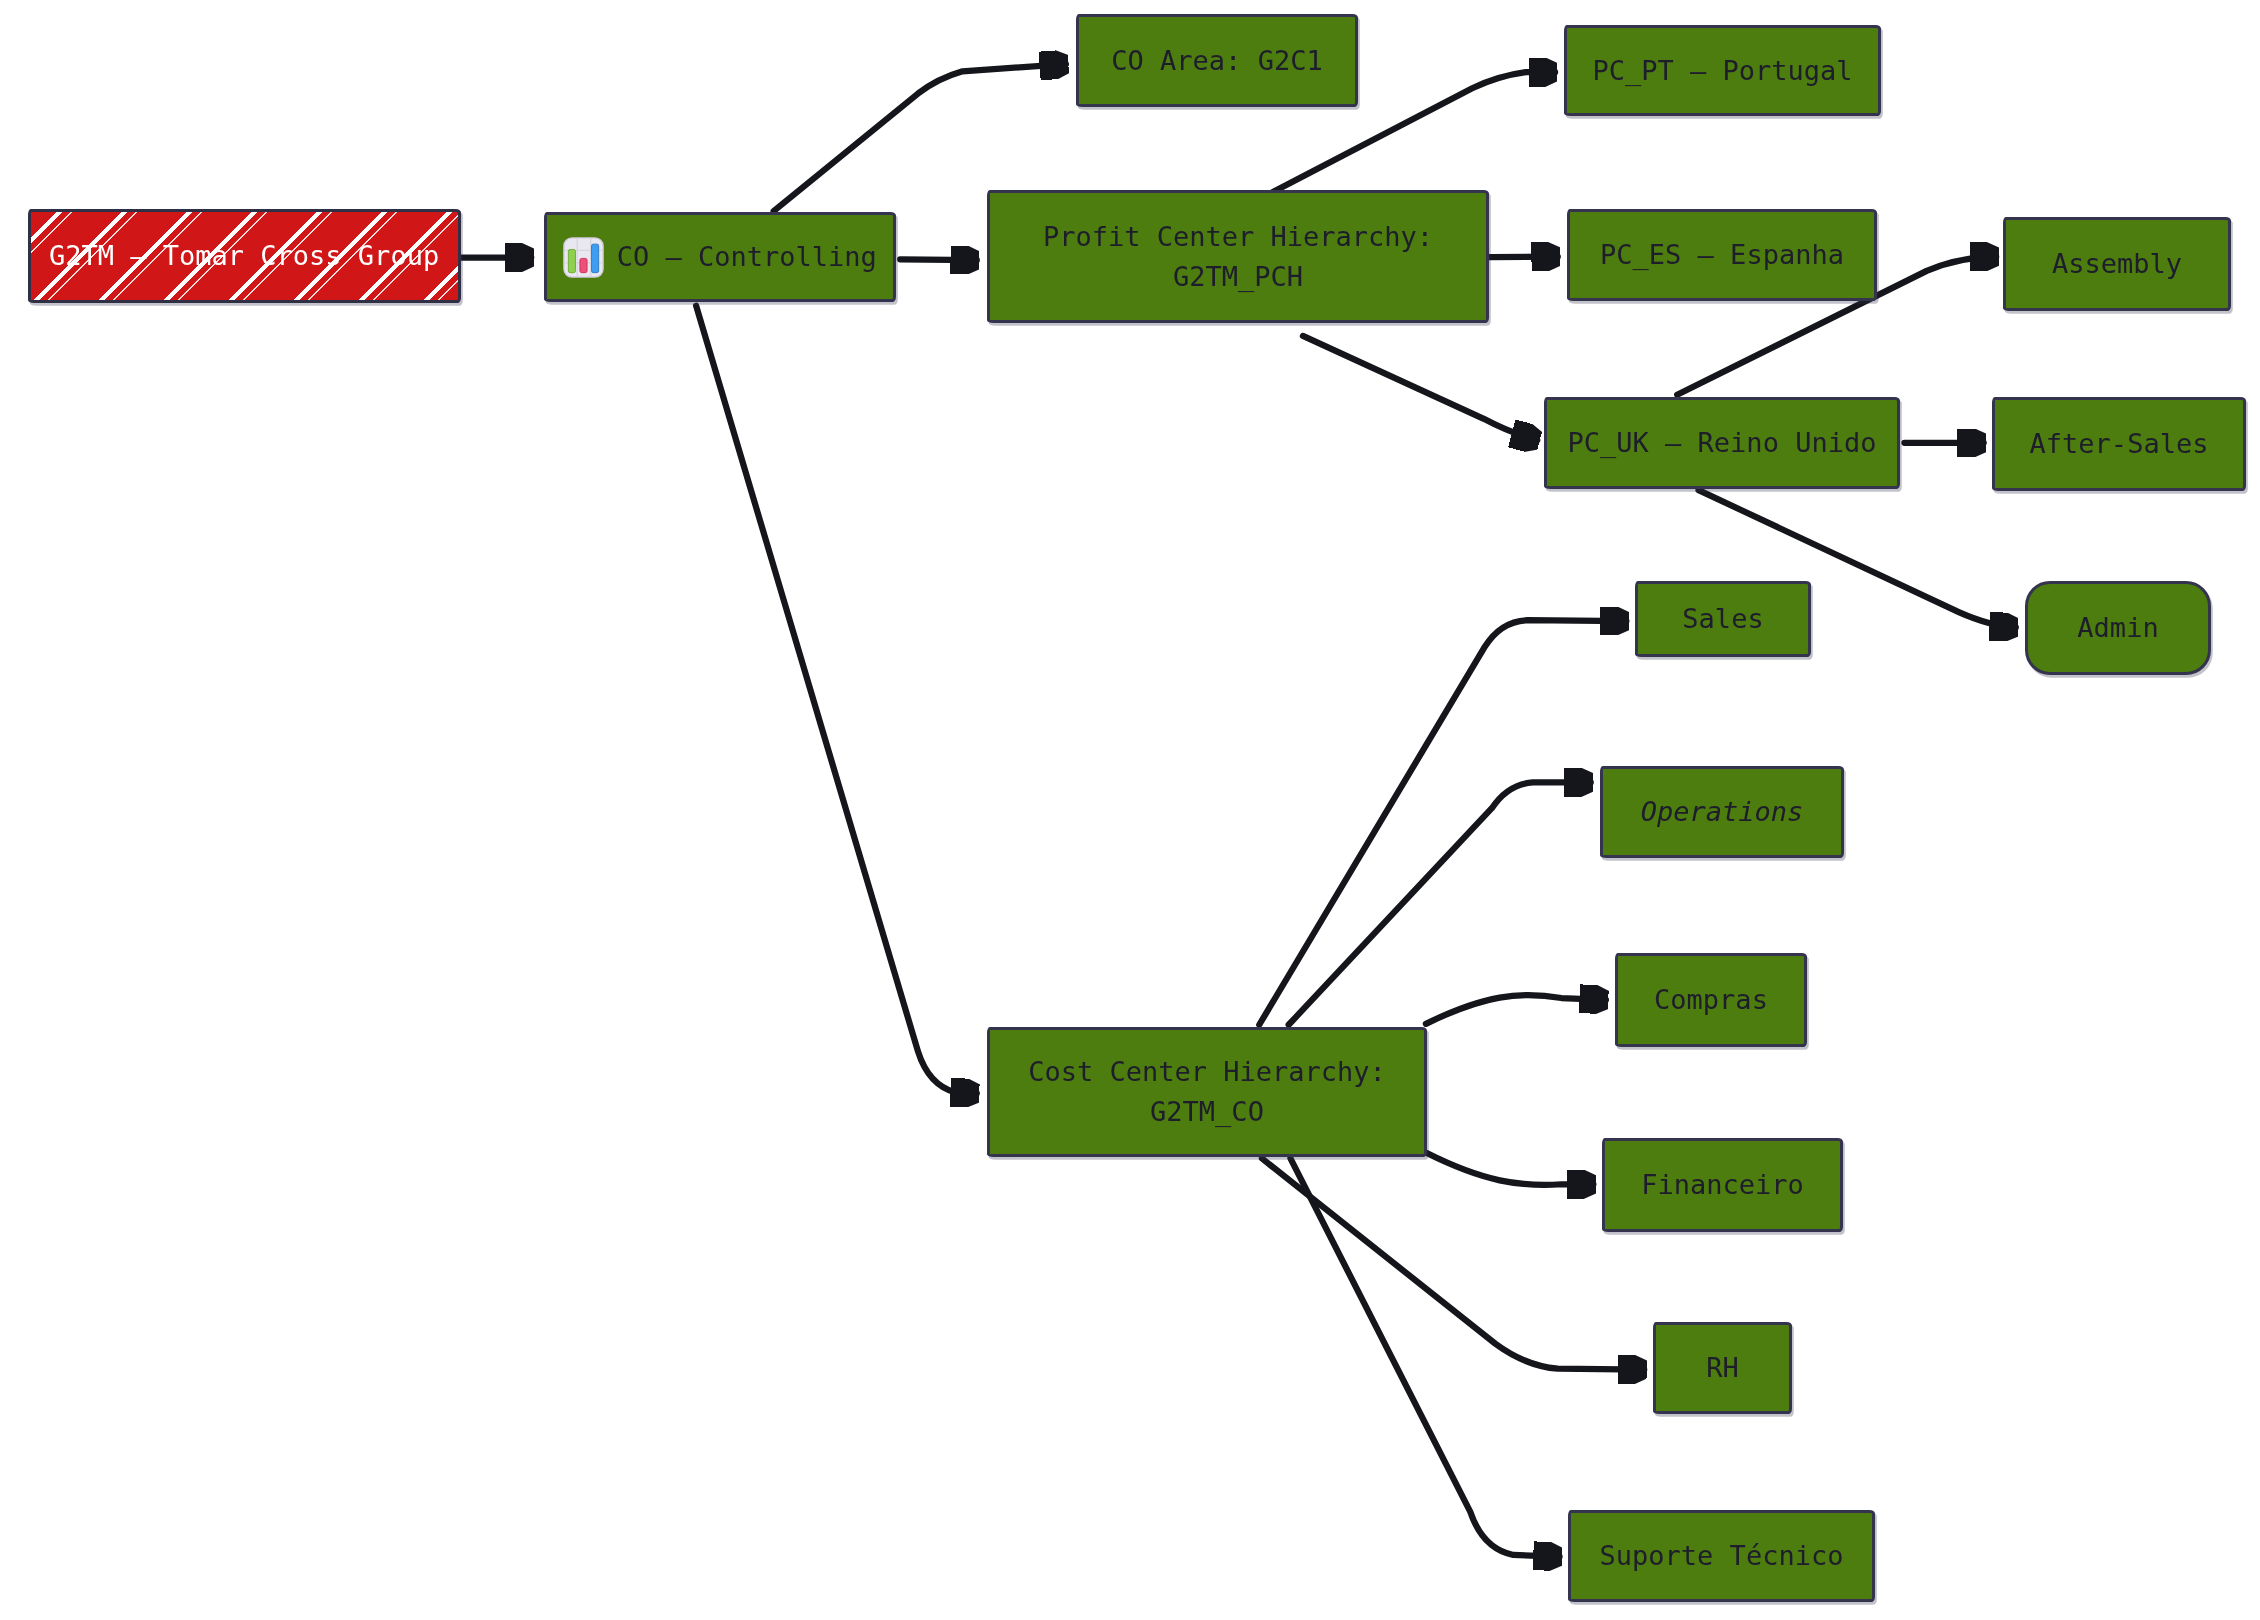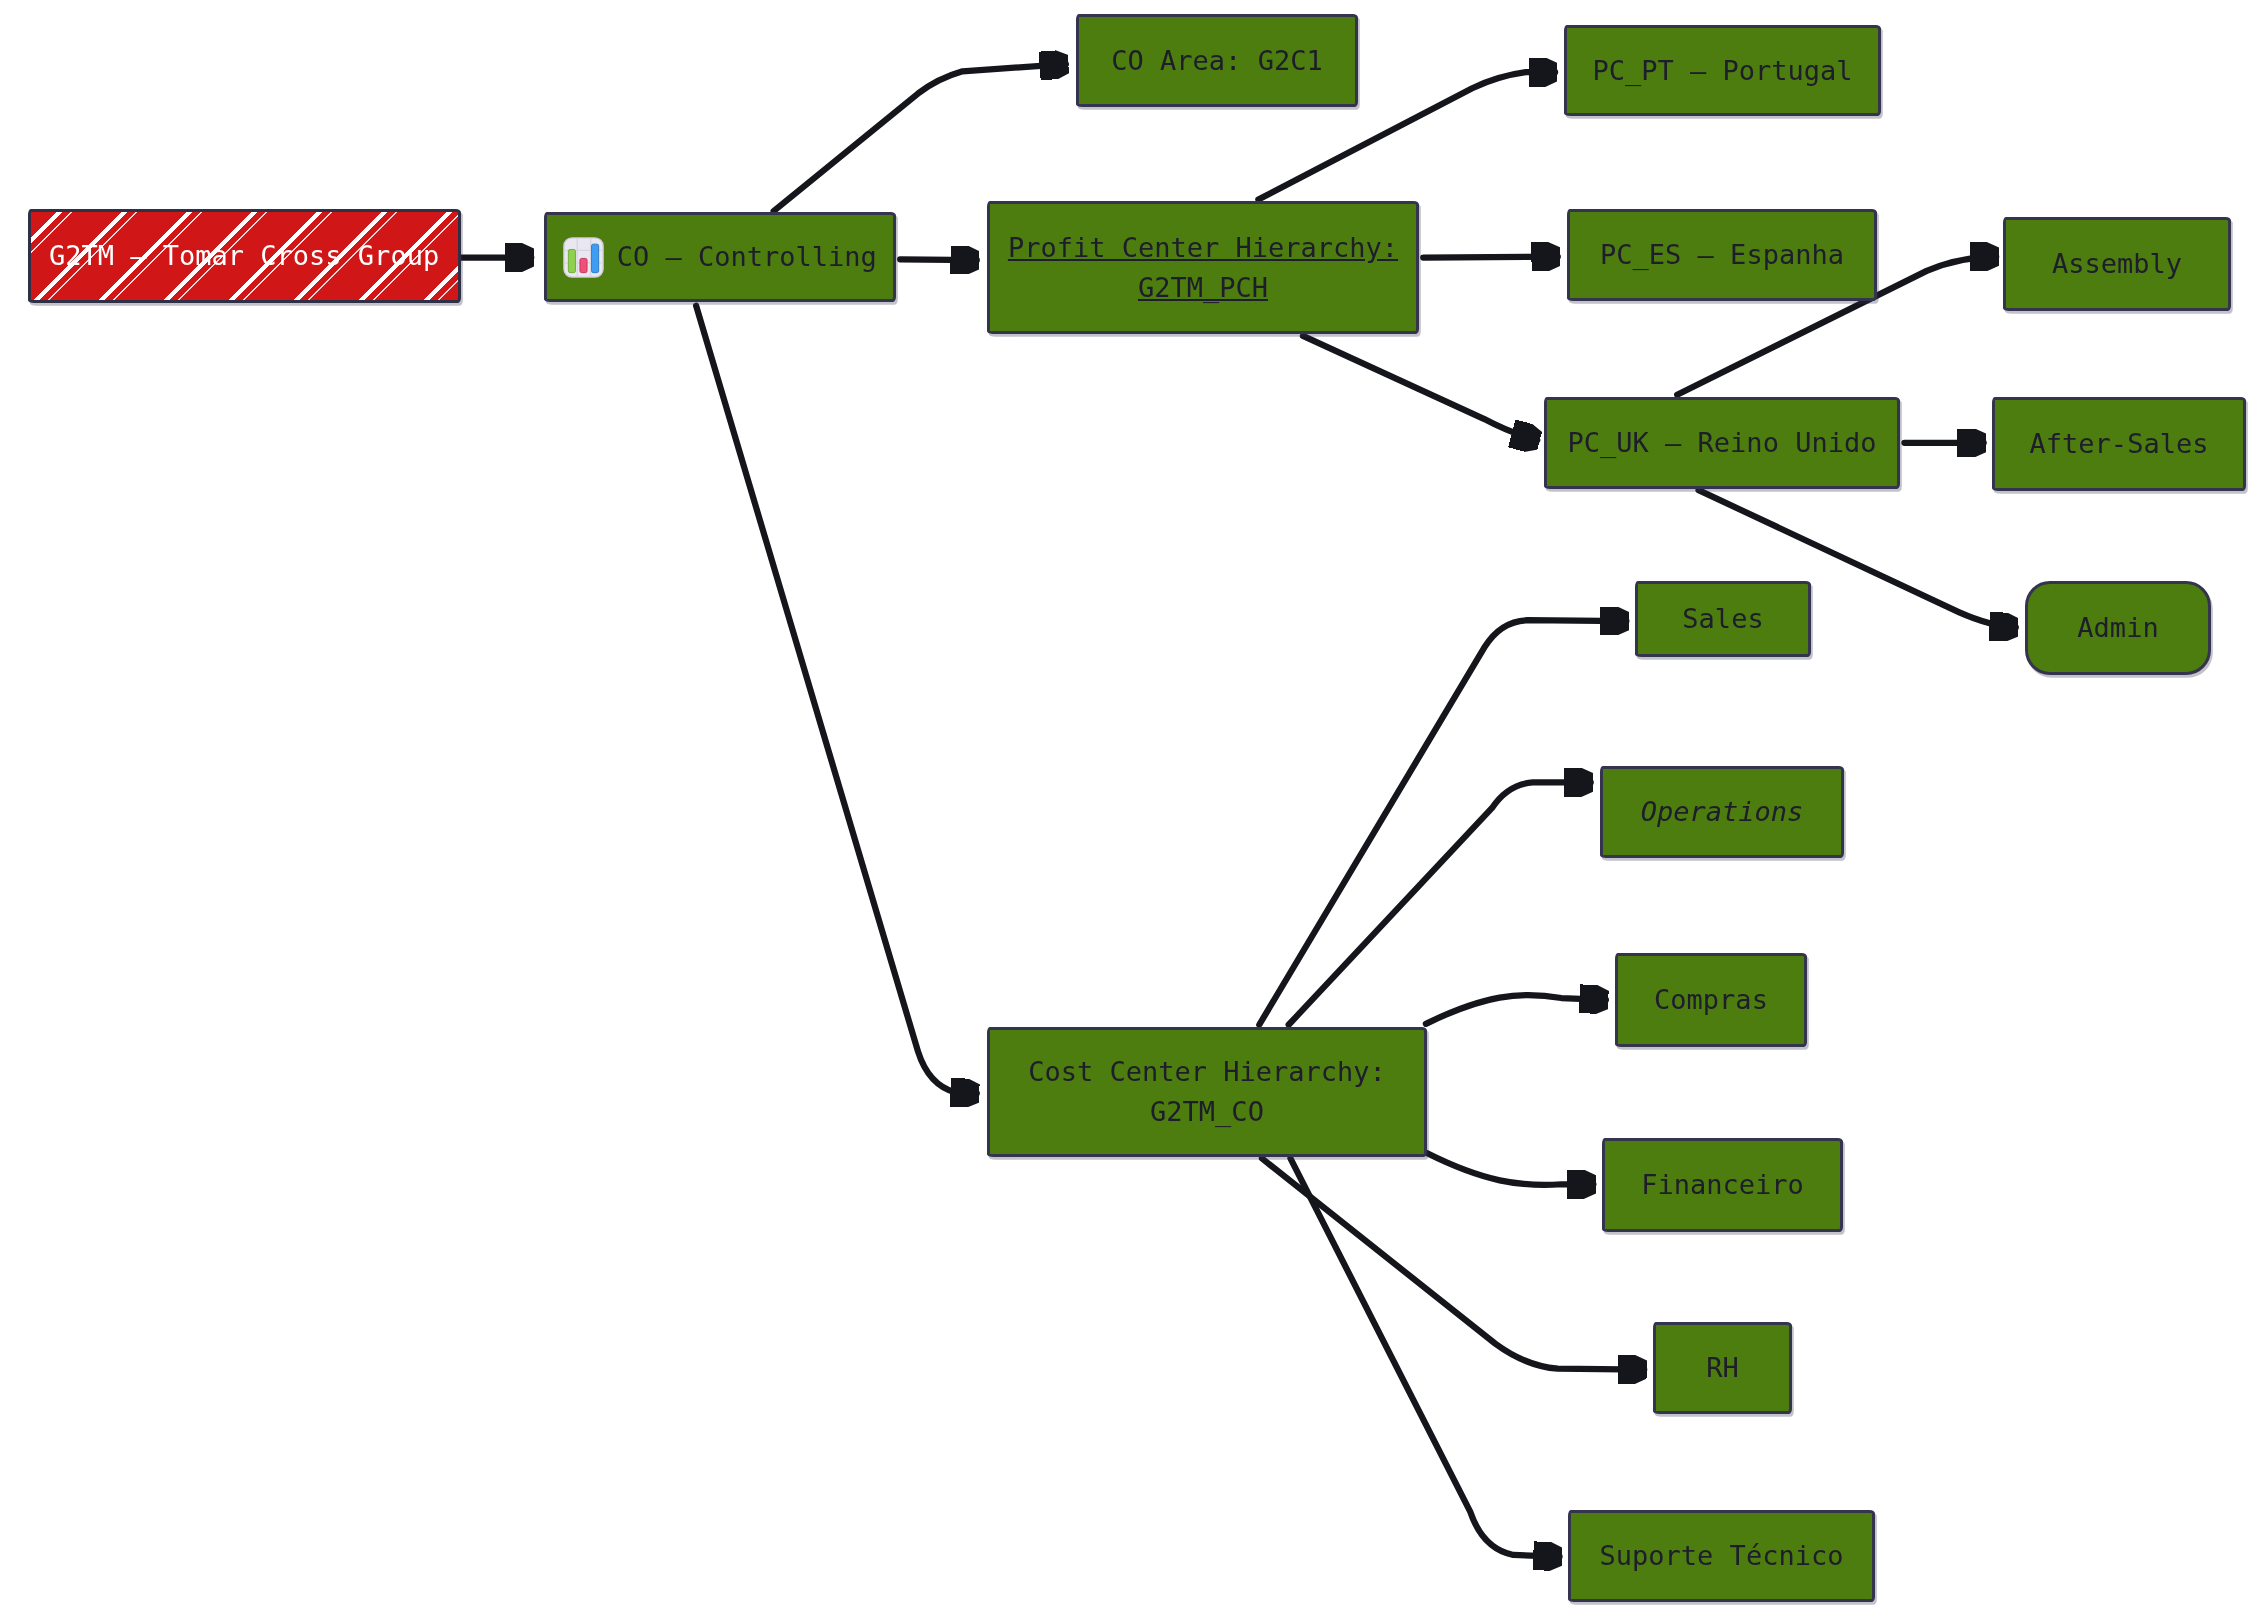--- a/index.html
+++ b/index.html
@@ -35,21 +35,21 @@
         rgba(255,255,255,0.85) 28px, rgba(255,255,255,0.85) 29px,
         rgba(208,22,22,1) 29px, rgba(208,22,22,1) 46px);
     background-color:#d01616;
     color:#ffffff;
     border-color:#2f2f46;
   }
   
   .n-root       {left:19.6px;  top:209px;  width:433px; height:94px;margin-left:8px;}
   .n-co         {left:544px; top:212px;  width:352px; height:90px;}
   .n-co_area    {left:1076px;top:14.3px;   width:282px; height:93px;}
-  .n-pch        {left:987px;top:201px;  width:432px; height:133px;text-decoration:underline;}
+  .n-pch        {left:987px;top:190px;  width:502px; height:133px;}
   .n-pc_pt      {left:1564px;top:25px;   width:317px; height:91px;}
   .n-pc_es      {left:1567px;top:209px;  width:310px; height:92px;}
   .n-pc_uk      {left:1544px;top:397px;  width:356px; height:92px;}
   .n-assembly   {left:2003px;top:209px;  width:228px; height:94px;margin-top:8px;}
   .n-after_sales{left:1992px;top:397px;  width:254px; height:94px;}
   .n-admin      {left:2025px;top:581px;  width:186px; height:94px;border-radius:25px;}
   .n-cch        {left:987px;top:1027px; width:440px; height:130px;}
   .n-sales      {left:1635px;top:581px;  width:176px; height:76px;}
   .n-operations {left:1600px;top:766px;  width:244px; height:92px;font-style:italic;}
   .n-compras    {left:1615px;top:953px; width:192px; height:94px;}

